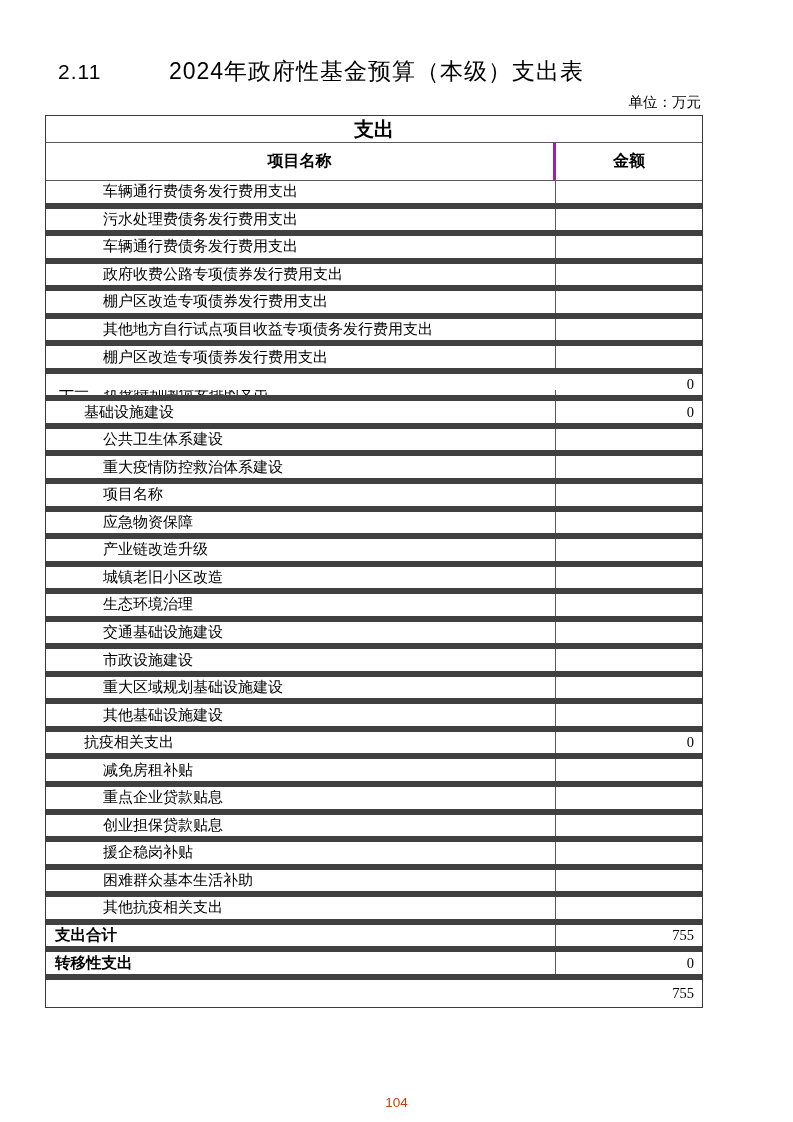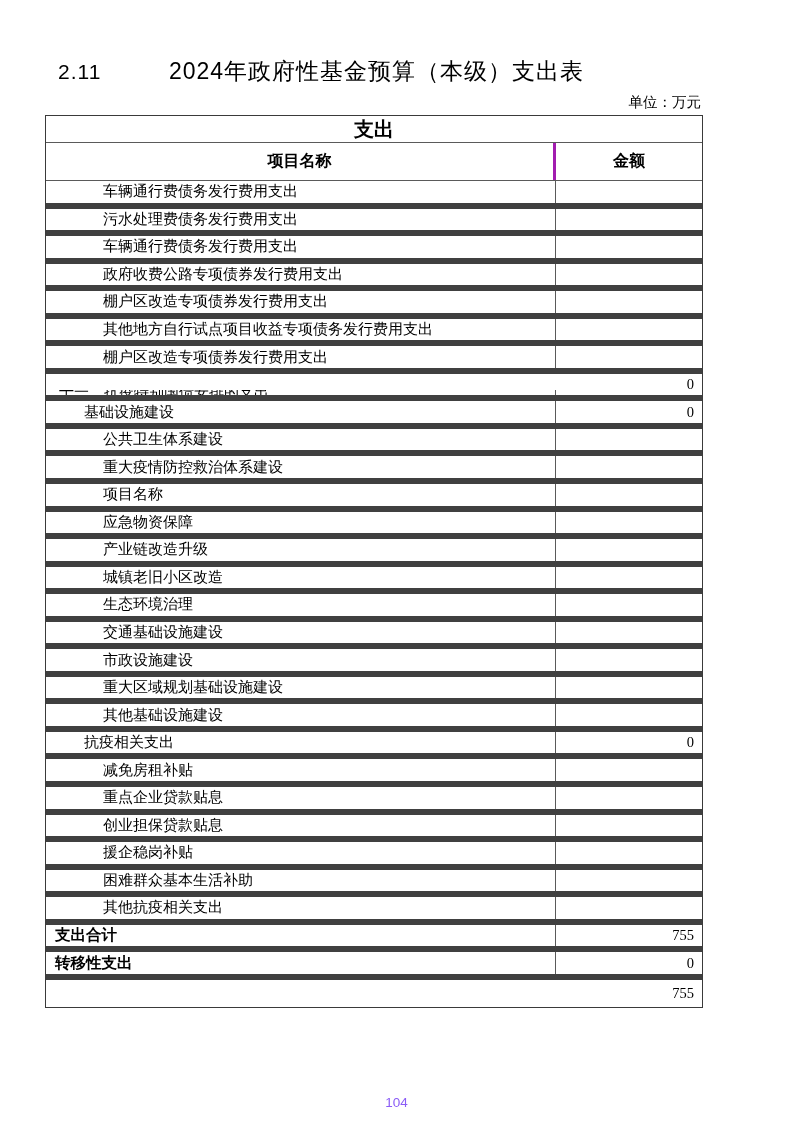--- a/index.html
+++ b/index.html
@@ -104,21 +104,21 @@
     font-size: 15.5px;
   }
   .page-number {
     position: absolute;
     left: 0;
     right: 0;
     top: 1095px;
     text-align: center;
     font-family: "Liberation Sans", "DejaVu Sans", sans-serif;
     font-size: 13.5px;
-    color: #8b5cf6;
+    color: #c2410c;
   }
 </style>
 </head>
 <body>
 
 <div class="page">
 
   <span class="section-num">2.11</span>
 
   <h1 class="doc-title">2024年政府性基金预算（本级）支出表</h1>

